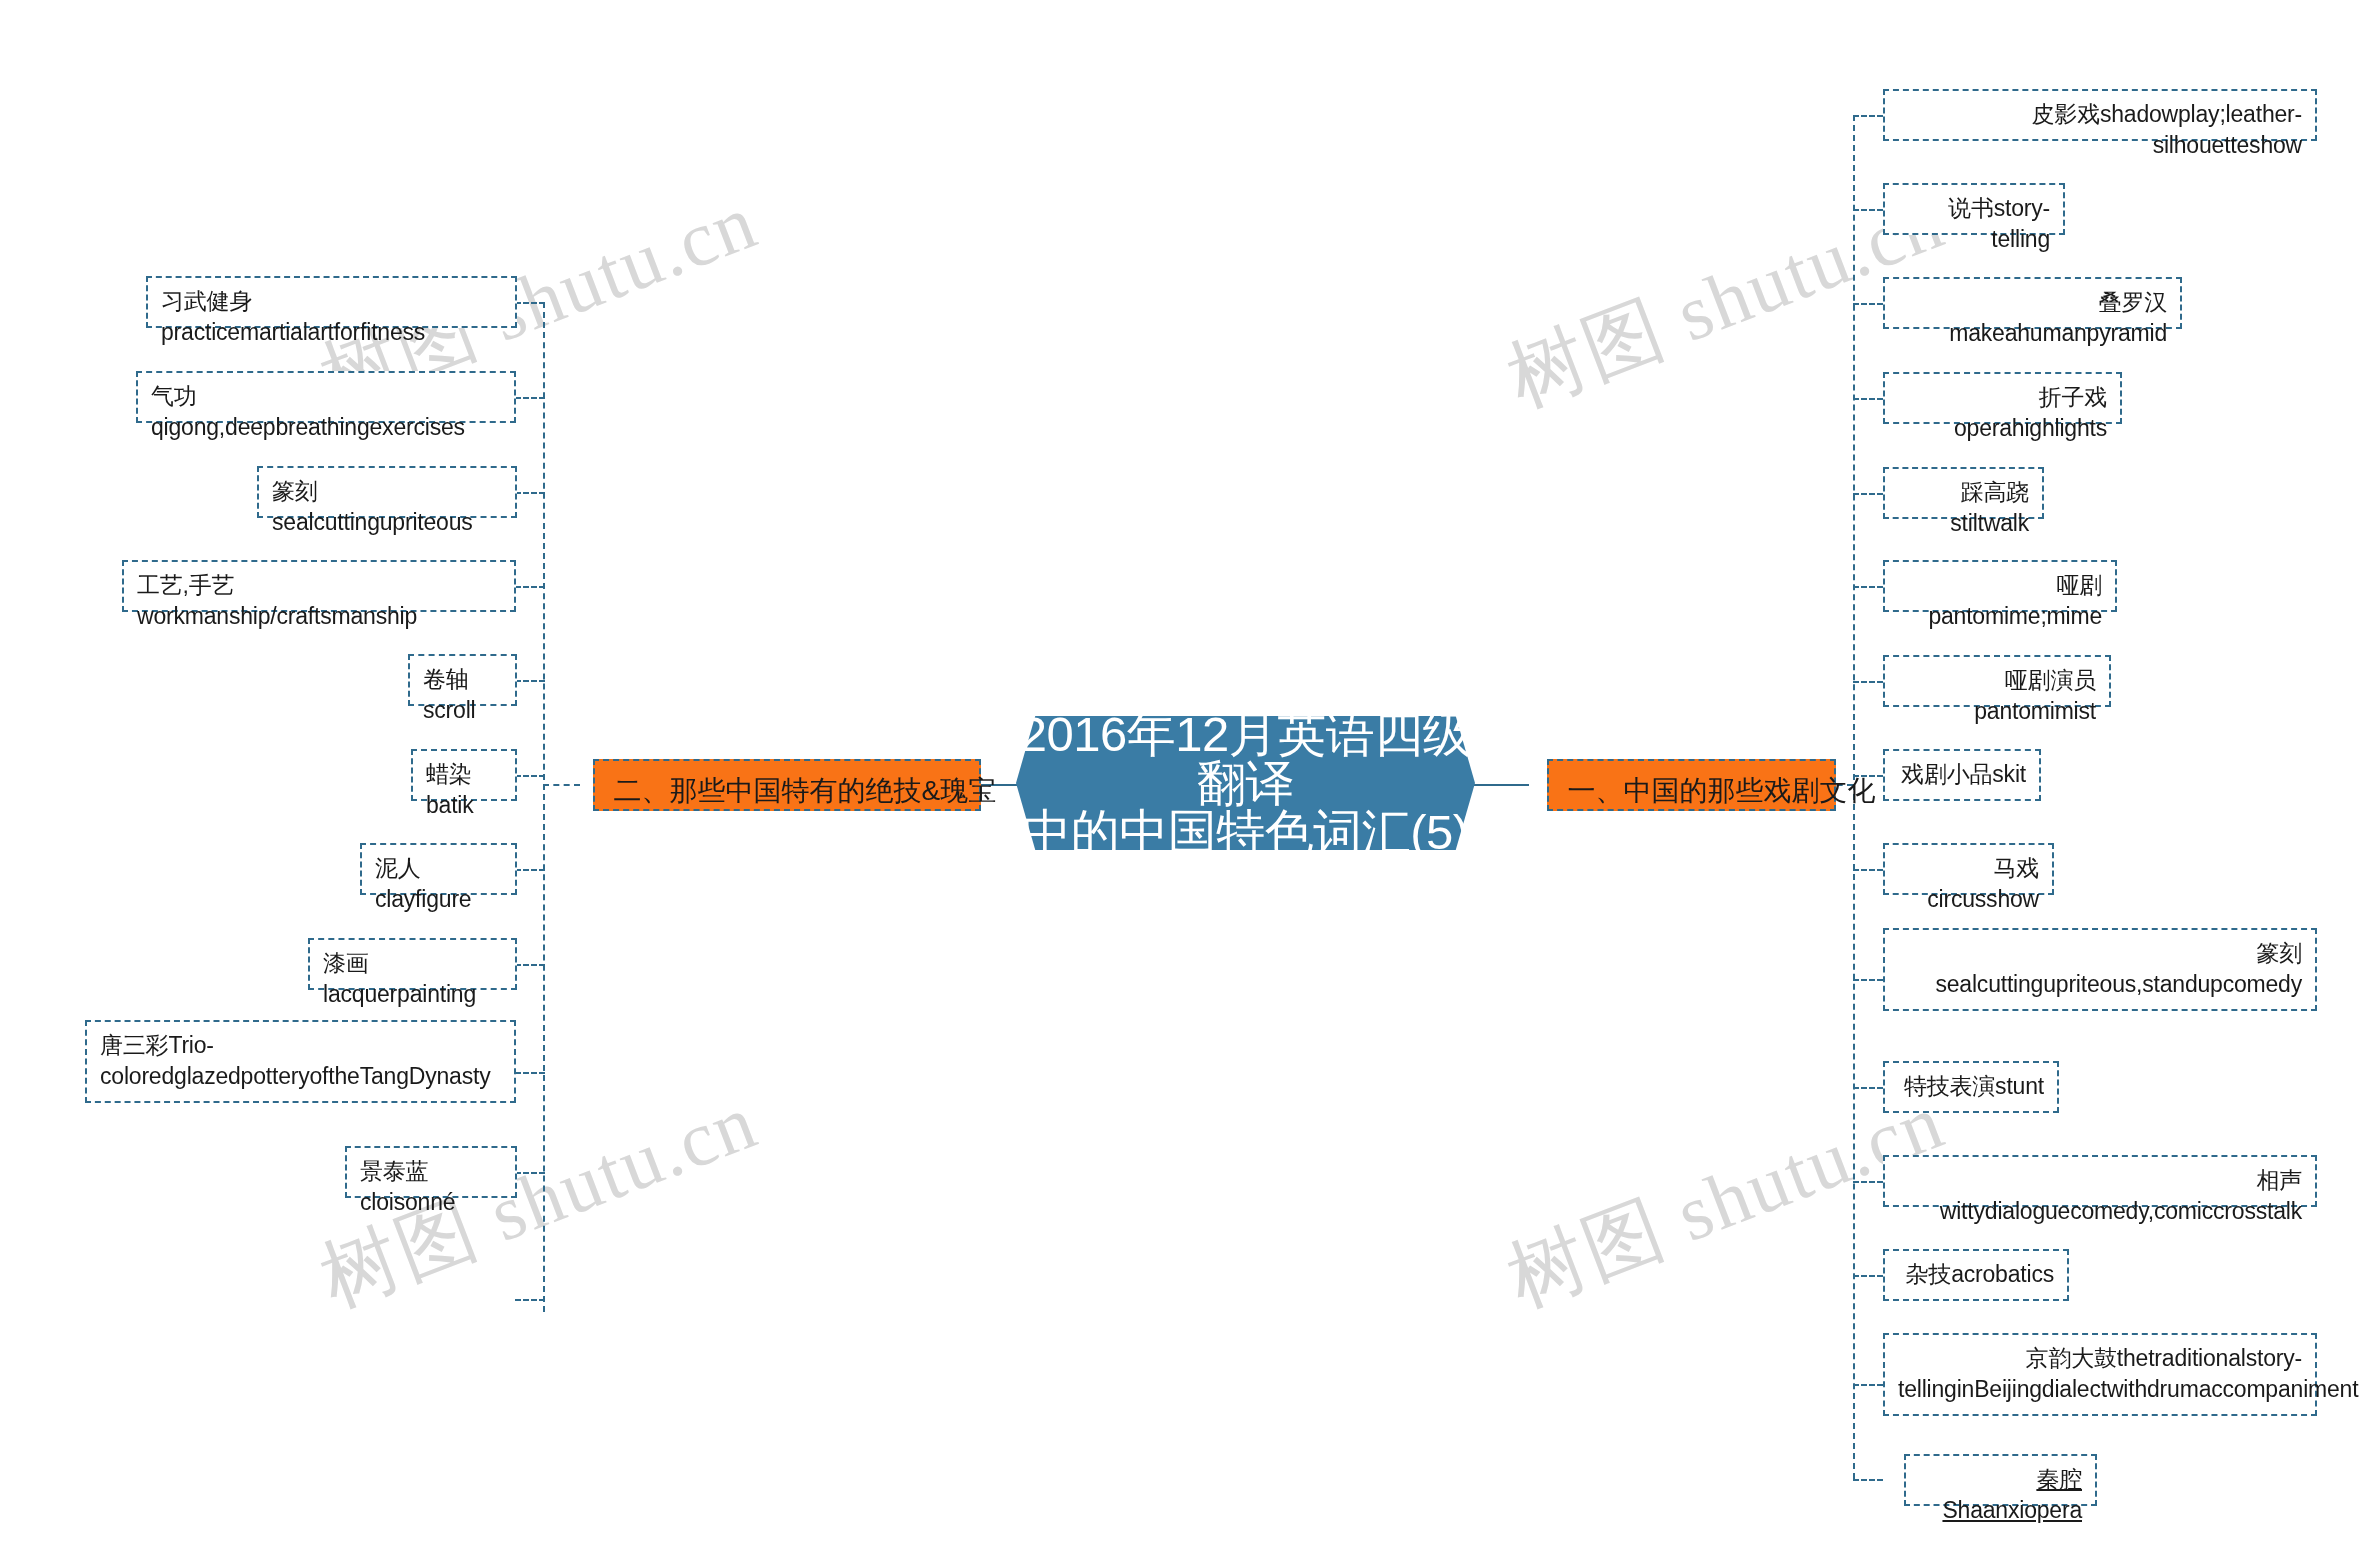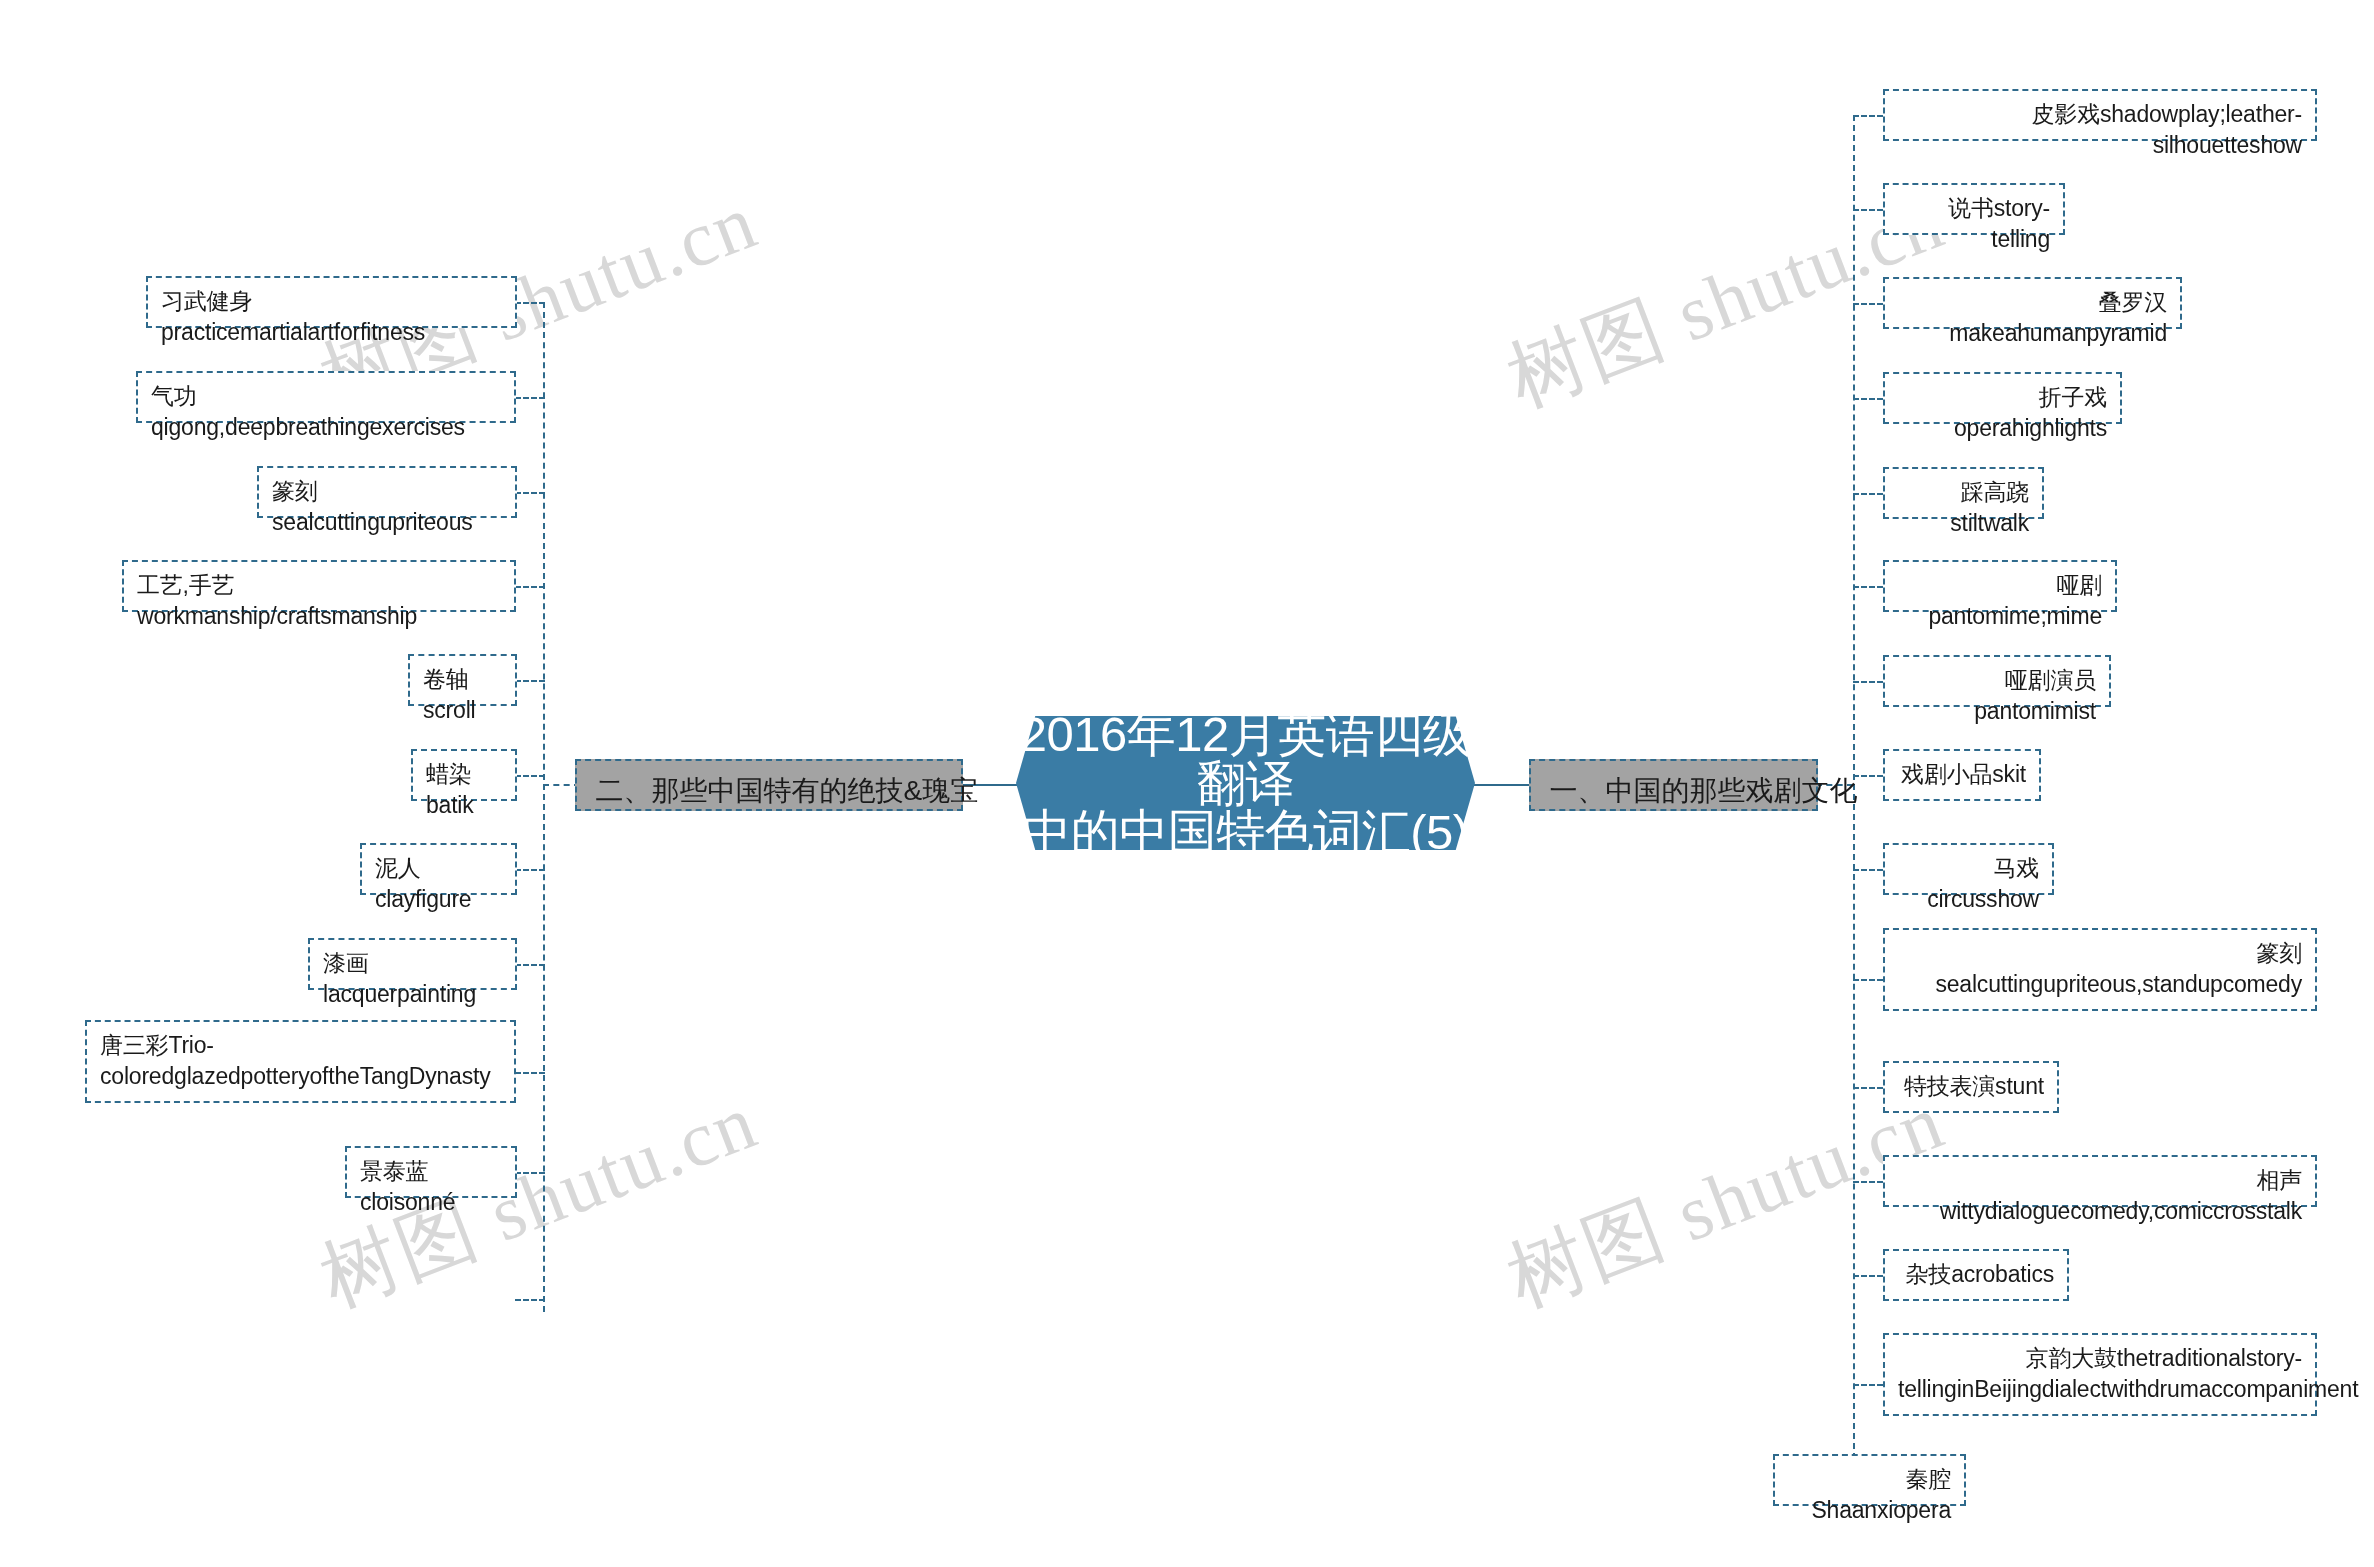--- a/index.html
+++ b/index.html
@@ -83,28 +83,29 @@
     z-index: 3;
     letter-spacing: -0.2px;
   }
   .node.leaf-left  { text-align: left; }
   .node.leaf-right { text-align: right; }
 
   .branch {
     position: absolute;
     box-sizing: border-box;
     border: 2.8px dashed #2f6a8c;
-    background: #a3a3a3;
+    background: #f97316;
     color: #1a1a1a;
     font-size: 28px;
     line-height: 37px;
     padding: 11px 18.6px;
     text-align: center;
     white-space: nowrap;
     z-index: 4;
+    margin-left: 18px;
   }
 
   
   .center-wrap {
     position: absolute;
     z-index: 5;
   }
   .center-hex {
     position: absolute;
     left: 0; top: 0;
@@ -289,18 +290,18 @@
   </div>
 
   <div class="node leaf-right" style="left:1883px; top:1249px; width:186px; height:52px;">
     <span>杂技acrobatics</span>
   </div>
 
   <div class="node leaf-right" style="left:1883px; top:1333px; width:434px; height:83px;">
     <span>京韵大鼓thetraditionalstory-tellinginBeijingdialectwithdrumaccompaniment</span>
   </div>
 
-  <div class="node leaf-right" style="left:1773px; top:1454px; width:193px; height:52px;">
+  <div class="node leaf-right" style="left:1904px; top:1454px; width:193px; height:52px;text-decoration:underline;">
     <span>秦腔Shaanxiopera</span>
   </div>
 
 </div>
 
 
 </body></html>

